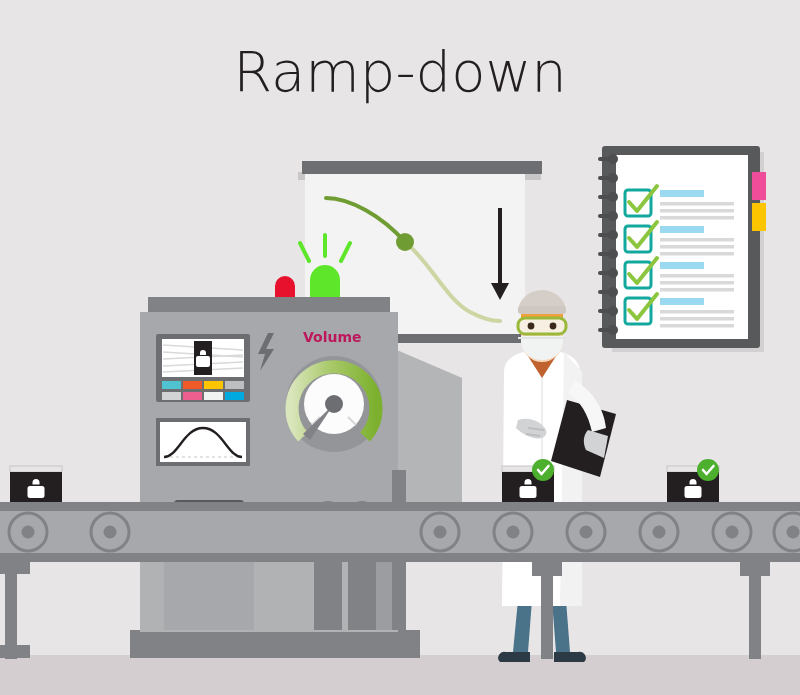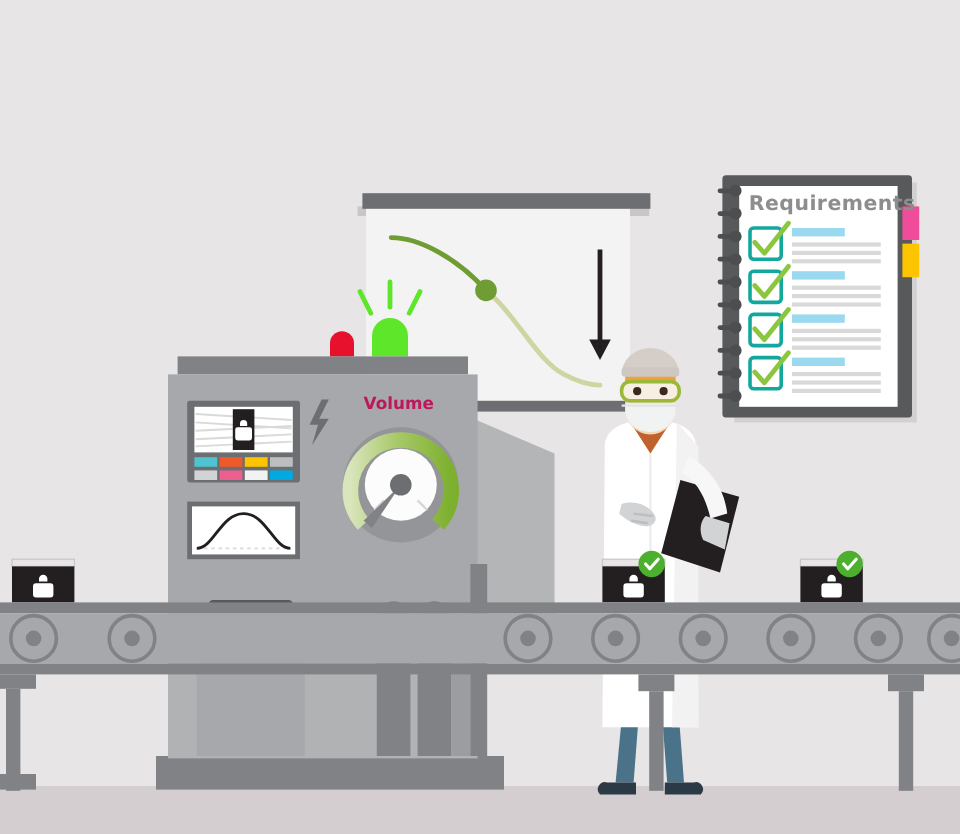--- a/index.html
+++ b/index.html
@@ -348,15 +348,15 @@
         <rect x="0" y="645" width="30" height="13" fill="#808285"></rect>
         <rect x="532" y="562" width="30" height="14" fill="#808285"></rect>
         <rect x="541" y="576" width="12" height="83" fill="#808285"></rect>
         <rect x="740" y="562" width="30" height="14" fill="#808285"></rect>
         <rect x="749" y="576" width="12" height="83" fill="#808285"></rect>
       </g>
     </g>
   </svg>
 
   
-  <div id="reqLabel">Requirements</div>
+  <div id="title">Ramp-down</div>
   <div id="volLabel">Volume</div>
 </div>
 
 </body></html>

